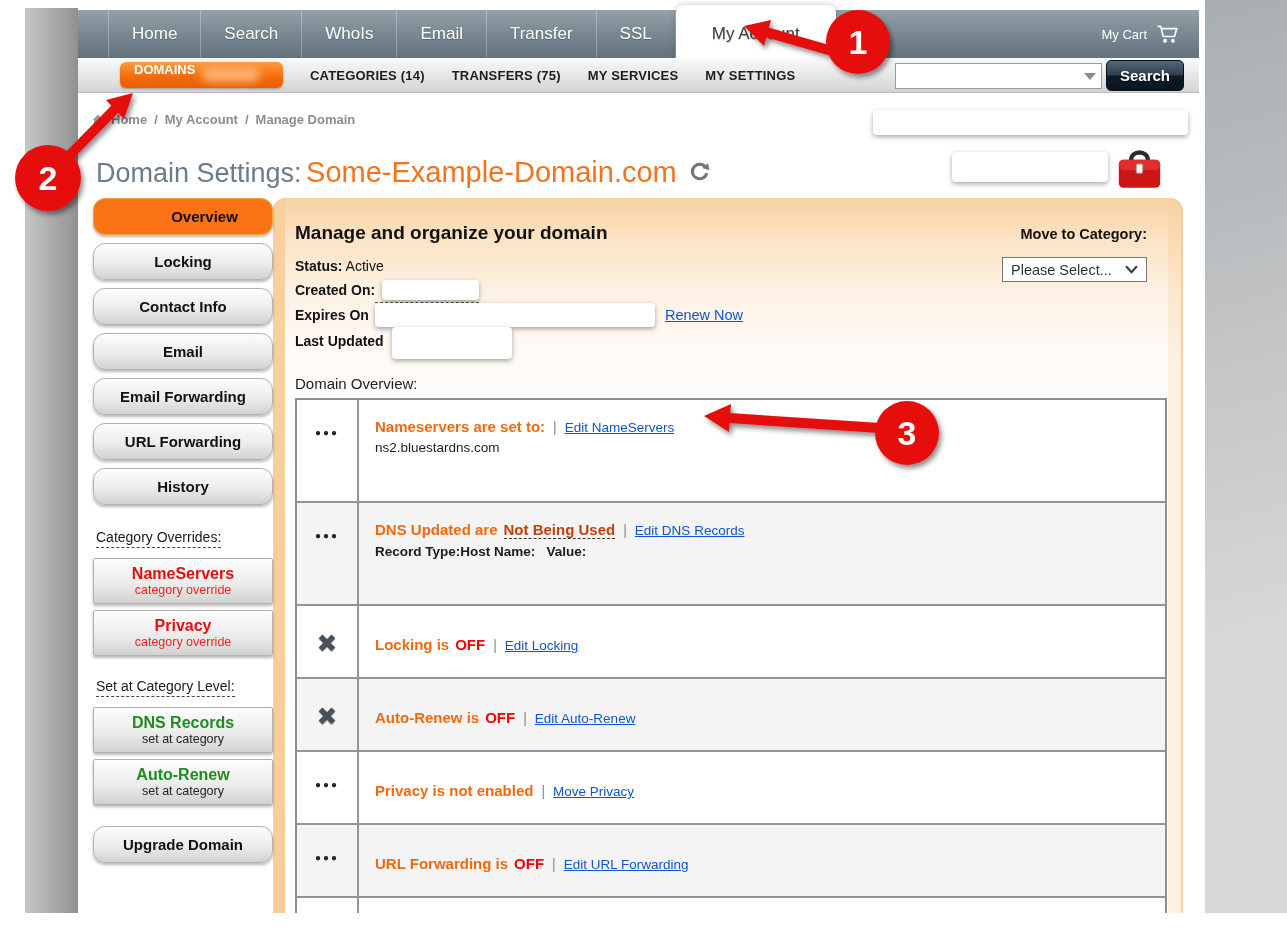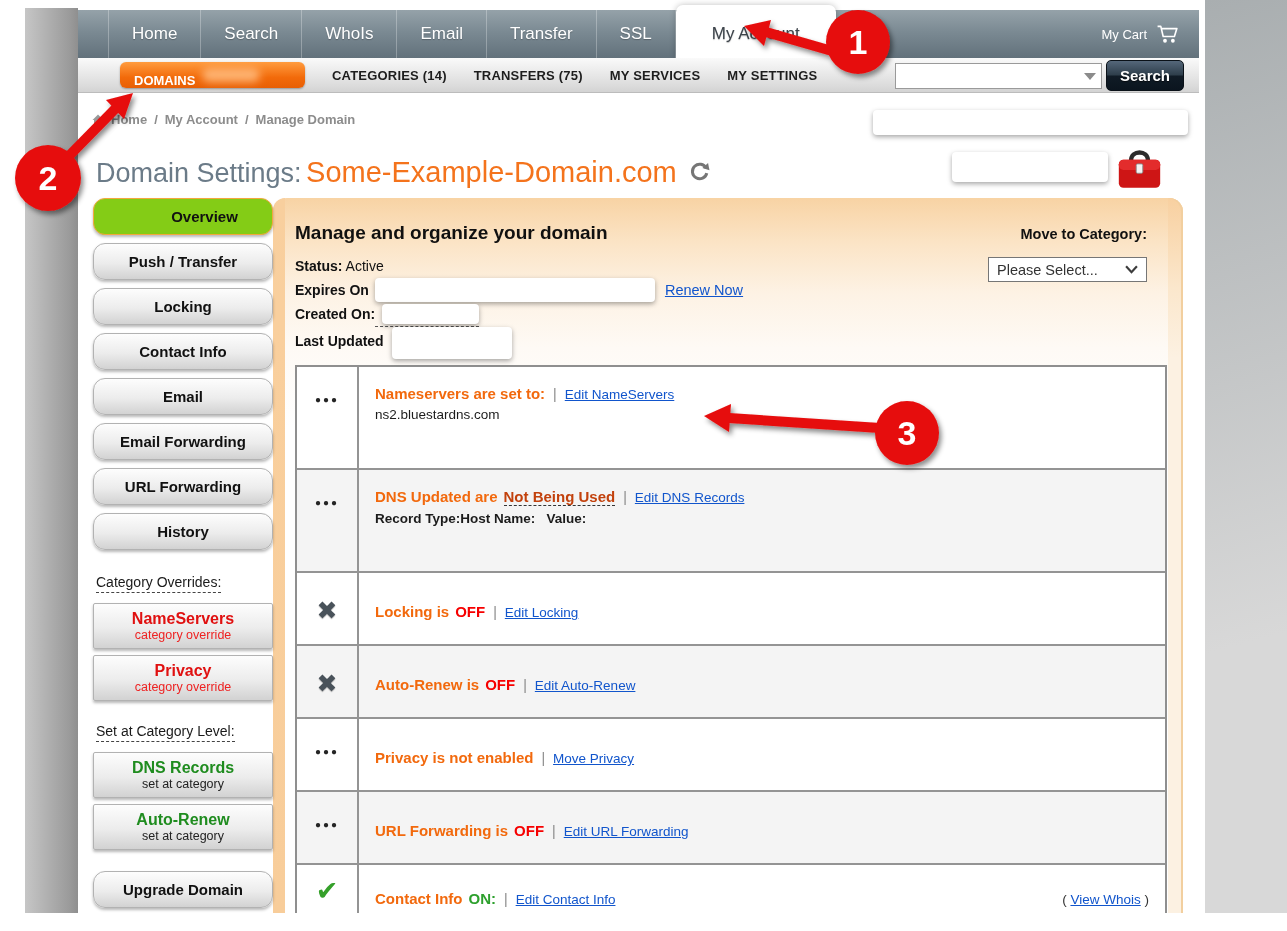--- a/index.html
+++ b/index.html
@@ -23,22 +23,22 @@
            border-right:1px solid rgba(255,255,255,.28);text-shadow:0 1px 1px rgba(0,0,0,.25);cursor:pointer;}
   .nav-tab:first-child{border-left:1px solid rgba(255,255,255,.28);}
   .nav-tab-active{position:relative;top:-5px;height:53px;line-height:58px;background:#ffffff;color:#3d444b;
                   border-radius:7px 7px 0 0;padding:0 36px;border-right:none;box-shadow:0 0 6px rgba(0,0,0,.25);}
   .cart{position:absolute;right:18px;top:0;height:48px;display:flex;align-items:center;gap:9px;color:#fff;font-size:13px;}
 
   
   .subnav{position:absolute;left:0;top:48px;width:1121px;height:34px;
           background:linear-gradient(180deg,#fafafa,#dcdcdc 80%,#d3d3d3);border-bottom:1px solid #bcbcbc;
           display:flex;align-items:center;font-size:13px;font-weight:bold;color:#1d1d1d;}
-  .domains-btn{position:relative;margin-left:42px;width:185px;height:26px;border-radius:6px;
-               background:linear-gradient(180deg,#ff9c3f,#f26a0a 60%,#e85f05);display:flex;align-items:flex-end;
+  .domains-btn{position:relative;margin-left:42px;width:163px;height:26px;border-radius:6px;
+               background:linear-gradient(180deg,#ff9c3f,#f26a0a 60%,#e85f05);display:flex;align-items:flex-start;
                color:#fff;padding-left:14px;box-sizing:border-box;box-shadow:0 1px 2px rgba(0,0,0,.3);cursor:pointer;}
   .blur-blob{position:absolute;left:82px;top:6px;width:58px;height:14px;border-radius:8px;
              background:rgba(255,190,130,.85);filter:blur(4px);}
   .subnav-item{margin-left:27px;cursor:pointer;letter-spacing:.2px;}
   .nav-search{position:absolute;left:817px;top:5px;width:205px;height:24px;background:#fff;border:1px solid #9a9a9a;
               display:flex;align-items:center;}
   .nav-search input{flex:1;border:none;outline:none;height:20px;font-size:13px;padding:0 6px;background:transparent;}
   .dd-triangle{width:0;height:0;border-left:6px solid transparent;border-right:6px solid transparent;
                border-top:7px solid #8b8b8b;margin-right:8px;}
   .search-btn{position:absolute;left:1028px;top:2px;width:76px;height:29px;border:1px solid #0a1118;border-radius:5px;
@@ -56,21 +56,21 @@
   .title-domain{font-size:29px;color:#f4731c;}
   .refresh{display:inline-block;margin-left:8px;cursor:pointer;}
   .redact-title{position:absolute;left:874px;top:142px;width:156px;height:30px;}
   .toolbox{position:absolute;left:1038px;top:135px;cursor:pointer;}
 
   
   .sidebar{position:absolute;left:15px;top:188px;width:182px;}
   .side-btn{width:180px;height:37px;margin-bottom:8px;border:1px solid #b2b2b2;border-radius:12px;
             background:linear-gradient(180deg,#fdfdfd,#ececec 55%,#d2d2d2);box-shadow:0 2px 3px rgba(0,0,0,.28);
             font-size:15px;font-weight:bold;color:#111;text-align:center;line-height:36px;cursor:pointer;box-sizing:border-box;}
-  .side-btn-active{background:#84cc16;border:1px solid #f2a83d;padding-left:43px;}
+  .side-btn-active{background:#f97316;border:1px solid #f2a83d;padding-left:43px;}
   .side-label{display:inline-block;font-size:14px;color:#1a1a1a;border-bottom:1px dashed #444;
               margin:16px 0 10px 3px;padding-bottom:2px;}
   .side-btn2{width:180px;height:46px;margin-bottom:6px;border:1px solid #b2b2b2;border-radius:2px;
              background:linear-gradient(180deg,#fdfdfd,#ececec 55%,#d2d2d2);box-shadow:0 2px 3px rgba(0,0,0,.28);
              text-align:center;cursor:pointer;box-sizing:border-box;padding-top:5px;}
   .sb-title{font-size:16px;font-weight:bold;line-height:19px;}
   .sb-sub{font-size:12.5px;line-height:14px;}
   .red-t{color:#e01010;} .red-s{color:#e22}
   .green-t{color:#1f8c1f;} .dark-s{color:#222;}
   .upgrade{margin-top:21px;}
@@ -80,21 +80,21 @@
          background:linear-gradient(180deg,#f8d3a4 0px,#fbe4c6 45px,#fdf2e4 95px,#fefaf5 150px,#ffffff 230px);
          box-sizing:border-box;padding:24px 25px 0 22px;}
   .panel::before{content:"";position:absolute;left:0;top:0;bottom:0;width:12px;border-radius:14px 0 0 0;
                  background:linear-gradient(180deg,#f8cf9e,#f9cf9d 120px,#f8cd9a);}
   .panel::after{content:"";position:absolute;right:0;top:0;bottom:0;width:15px;border-radius:0 14px 0 0;
                 background:linear-gradient(180deg,#f8d0a0,#fbe7cc 90px,#fcf1e2 160px,#fcf1e2);
                 box-shadow:inset -2px 0 0 #f2cf9f;}
   .main-heading{font-size:19px;font-weight:bold;color:#101010;margin:0 0 10px 0;}
   .move-block{position:absolute;right:36px;top:28px;text-align:right;}
   .move-label{font-size:14.5px;font-weight:bold;color:#111;}
-  .cat-select{margin-top:15px;width:159px;height:25px;border:1px solid #767676;background:#fff;display:flex;
+  .cat-select{margin-top:15px;width:145px;height:25px;border:1px solid #767676;background:#fff;display:flex;
               align-items:center;justify-content:space-between;padding:0 8px;cursor:pointer;box-sizing:border-box;}
   .cat-select span{font-size:14.5px;color:#333;}
 
   .status-line{font-size:14px;color:#111;line-height:24px;white-space:nowrap;}
   .b{font-weight:bold;}
   .r-created{display:inline-block;width:97px;height:20px;vertical-align:-5px;margin-left:7px;}
   .dashed-under{display:inline-block;border-bottom:1px dashed #555;padding-bottom:2px;line-height:0;}
   .r-expires{display:inline-block;width:280px;height:24px;vertical-align:-7px;margin-left:6px;margin-right:10px;}
   .r-updated{display:inline-block;width:120px;height:32px;vertical-align:-13px;margin-left:8px;}
   a.lnk,.lnk{color:#1155cc;text-decoration:underline;font-size:13.5px;cursor:pointer;}
@@ -218,29 +218,30 @@
             <polyline points="1,1 6,6.5 11,1" fill="none" stroke="#3c3c3c" stroke-width="2"></polyline>
           </svg>
         </div>
       </div>
 
       <div class="status-line">
         <span class="b">Status:</span>
         <span>Active</span>
       </div>
       <div class="status-line">
+        <span class="b">Created On:</span><span class="dashed-under"><span class="redact r-created"></span></span>
+      </div>
+      <div class="status-line">
         <span class="b">Expires On</span><span class="redact r-expires"></span><span class="lnk renew">Renew Now</span>
-      </div>
-      <div class="status-line">
-        <span class="b">Created On:</span><span class="dashed-under"><span class="redact r-created"></span></span>
       </div>
       <div class="status-line">
         <span class="b">Last Updated</span><span class="redact r-updated"></span>
       </div>
 
+      <div class="overview-label">Domain Overview:</div>
 
       <div class="ov-table">
 
         <div class="ov-row h-r1">
           <div class="ic-cell">
               <span class="dots">●●●</span>
             </div>
           <div class="row-body">
             <div class="row-line">
               <span class="row-title">Nameservers are set to:</span>
@@ -338,21 +339,20 @@
               </span>
             </div>
           </div>
         </div>
 
       </div>
     </div>
 
     <div class="sidebar">
       <div class="side-btn side-btn-active">Overview</div>
-      <div class="side-btn">Push / Transfer</div>
       <div class="side-btn">Locking</div>
       <div class="side-btn">Contact Info</div>
       <div class="side-btn">Email</div>
       <div class="side-btn">Email Forwarding</div>
       <div class="side-btn">URL Forwarding</div>
       <div class="side-btn">History</div>
 
       <div><span class="side-label">Category Overrides:</span></div>
       <div class="side-btn2">
         <div class="sb-title red-t">NameServers</div>

